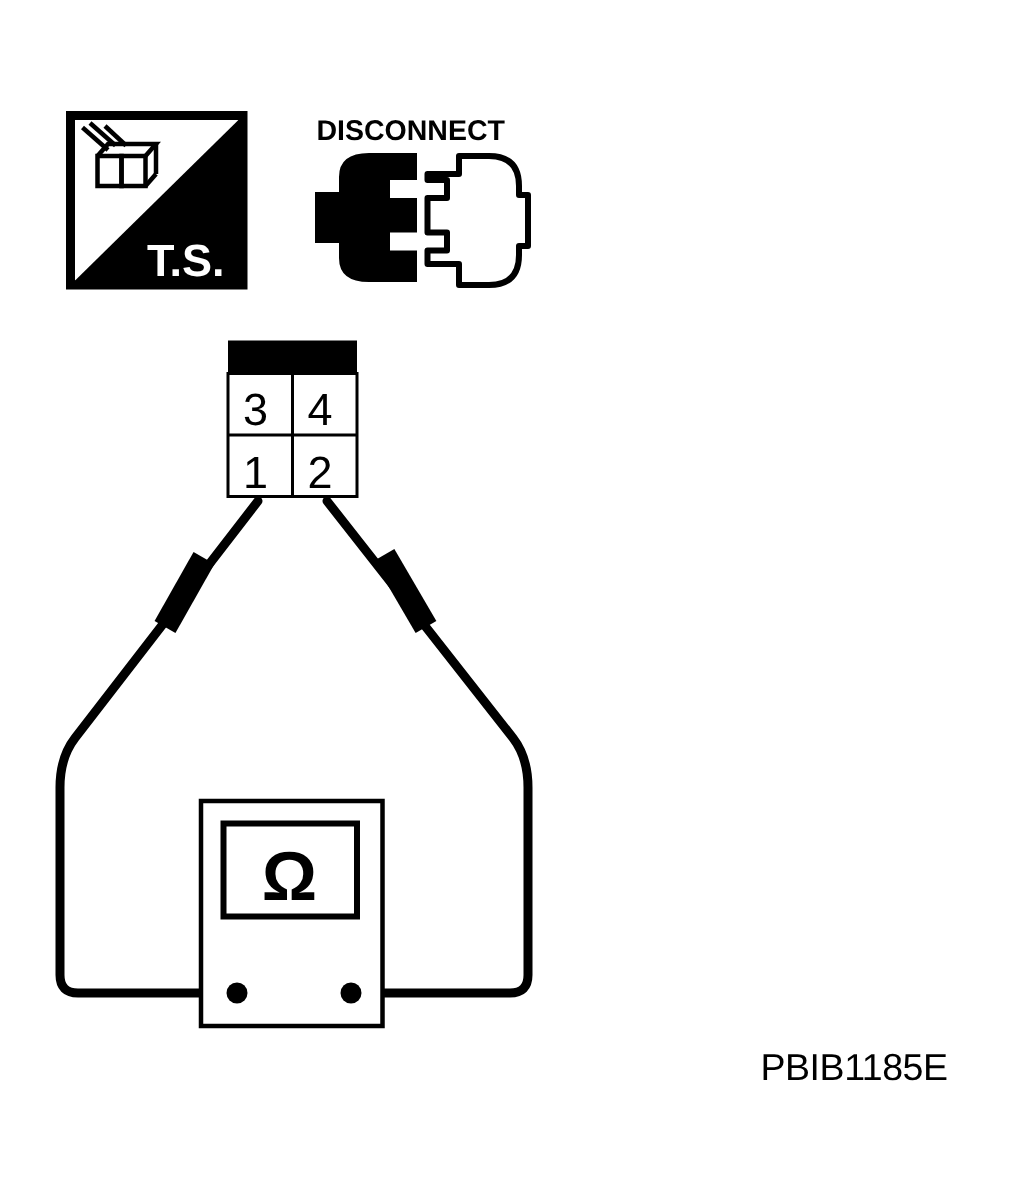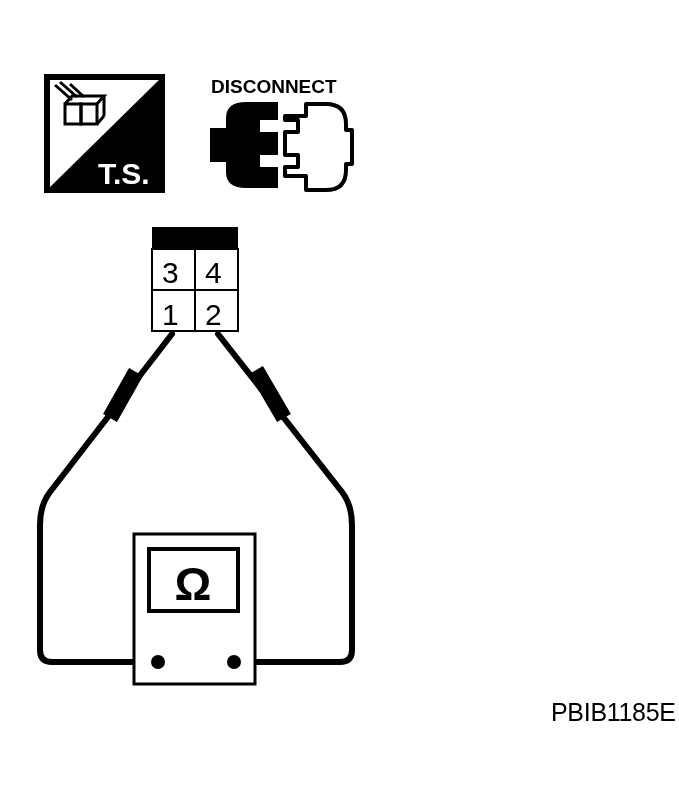--- a/index.html
+++ b/index.html
@@ -1,19 +1,19 @@
 <!DOCTYPE html>
 <html><head>
 <meta charset="utf-8">
 <style>
   html, body { margin: 0; padding: 0; background: #ffffff; }
   body { width: 679px; height: 796px; position: relative; overflow: hidden; font-family: "Liberation Sans", sans-serif; }
   svg { position: absolute; left: 0; top: 0; }
   .lbl { font-family: "Liberation Sans", sans-serif; }
-  .code { position: absolute; left: 507px; top: 698px; font-size: 25px; color: #000; letter-spacing: -0.3px; margin-left: 44px; }
+  .code { position: absolute; left: 507px; top: 698px; font-size: 25px; color: #000; letter-spacing: -0.3px; }
 </style>
 </head>
 <body>
 
 <svg width="679" height="796" viewBox="0 0 679 796" xmlns="http://www.w3.org/2000/svg">
 
   <g>
     <rect x="47" y="77" width="115" height="113" fill="#fff" stroke="#000" stroke-width="6"></rect>
     <polygon points="162,77 162,190 47,190" fill="#000"></polygon>
 

